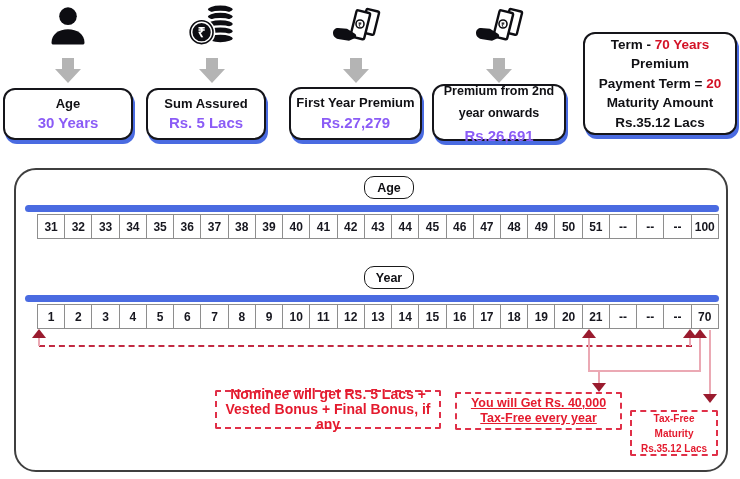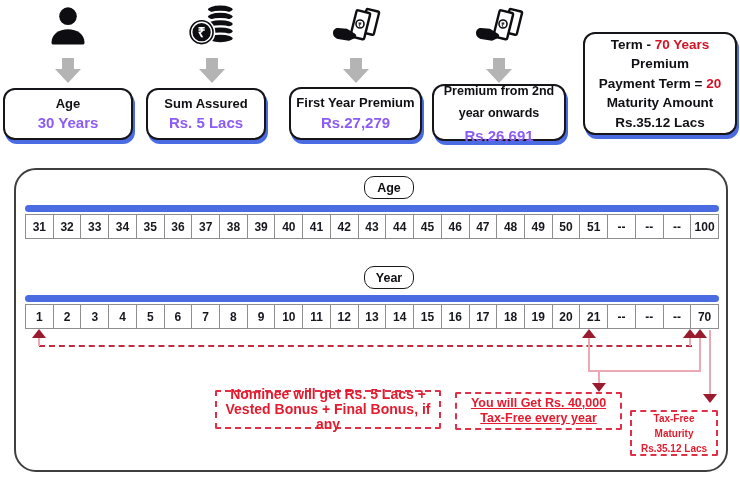--- a/index.html
+++ b/index.html
@@ -20,21 +20,21 @@
   .panel{position:absolute;left:14px;top:168px;width:714px;height:304px;background:#fff;
          border:2px solid #3f3f3f;border-radius:22px;box-sizing:border-box;}
   .pill{position:absolute;width:50px;height:23px;border:1.5px solid #1a1a1a;border-radius:10px;
         background:#fff;display:flex;align-items:center;justify-content:center;
         font-size:12.5px;font-weight:600;color:#101014;box-sizing:border-box;}
   .bluebar{position:absolute;height:7px;background:#4a6be1;border-radius:4px;}
   .row{position:absolute;display:flex;height:25px;}
   .cell{flex:1;border:1px solid #8e8e8e;margin-left:-1px;background:#fff;display:flex;
         align-items:center;justify-content:center;font-size:12px;font-weight:700;color:#17171f;
         box-sizing:border-box;}
-  .cell:first-child{margin-left:0;}
+  .cell:first-child{margin-left:12px;}
   
   .dash-line{position:absolute;border-top:2px dashed #c22a42;height:0;}
   .pink-v{position:absolute;width:2px;background:#eba9b4;}
   .pink-h{position:absolute;height:2px;background:#eba9b4;}
   .tri-up{position:absolute;width:0;height:0;border-left:7px solid transparent;
           border-right:7px solid transparent;border-bottom:9px solid #9a1b2e;}
   .tri-down{position:absolute;width:0;height:0;border-left:7px solid transparent;
             border-right:7px solid transparent;border-top:9px solid #9a1b2e;}
   .dash-box{position:absolute;border:2px dashed #e03048;border-radius:2px;color:#e41b2e;
             font-weight:700;font-size:14px;line-height:15px;display:flex;align-items:center;

